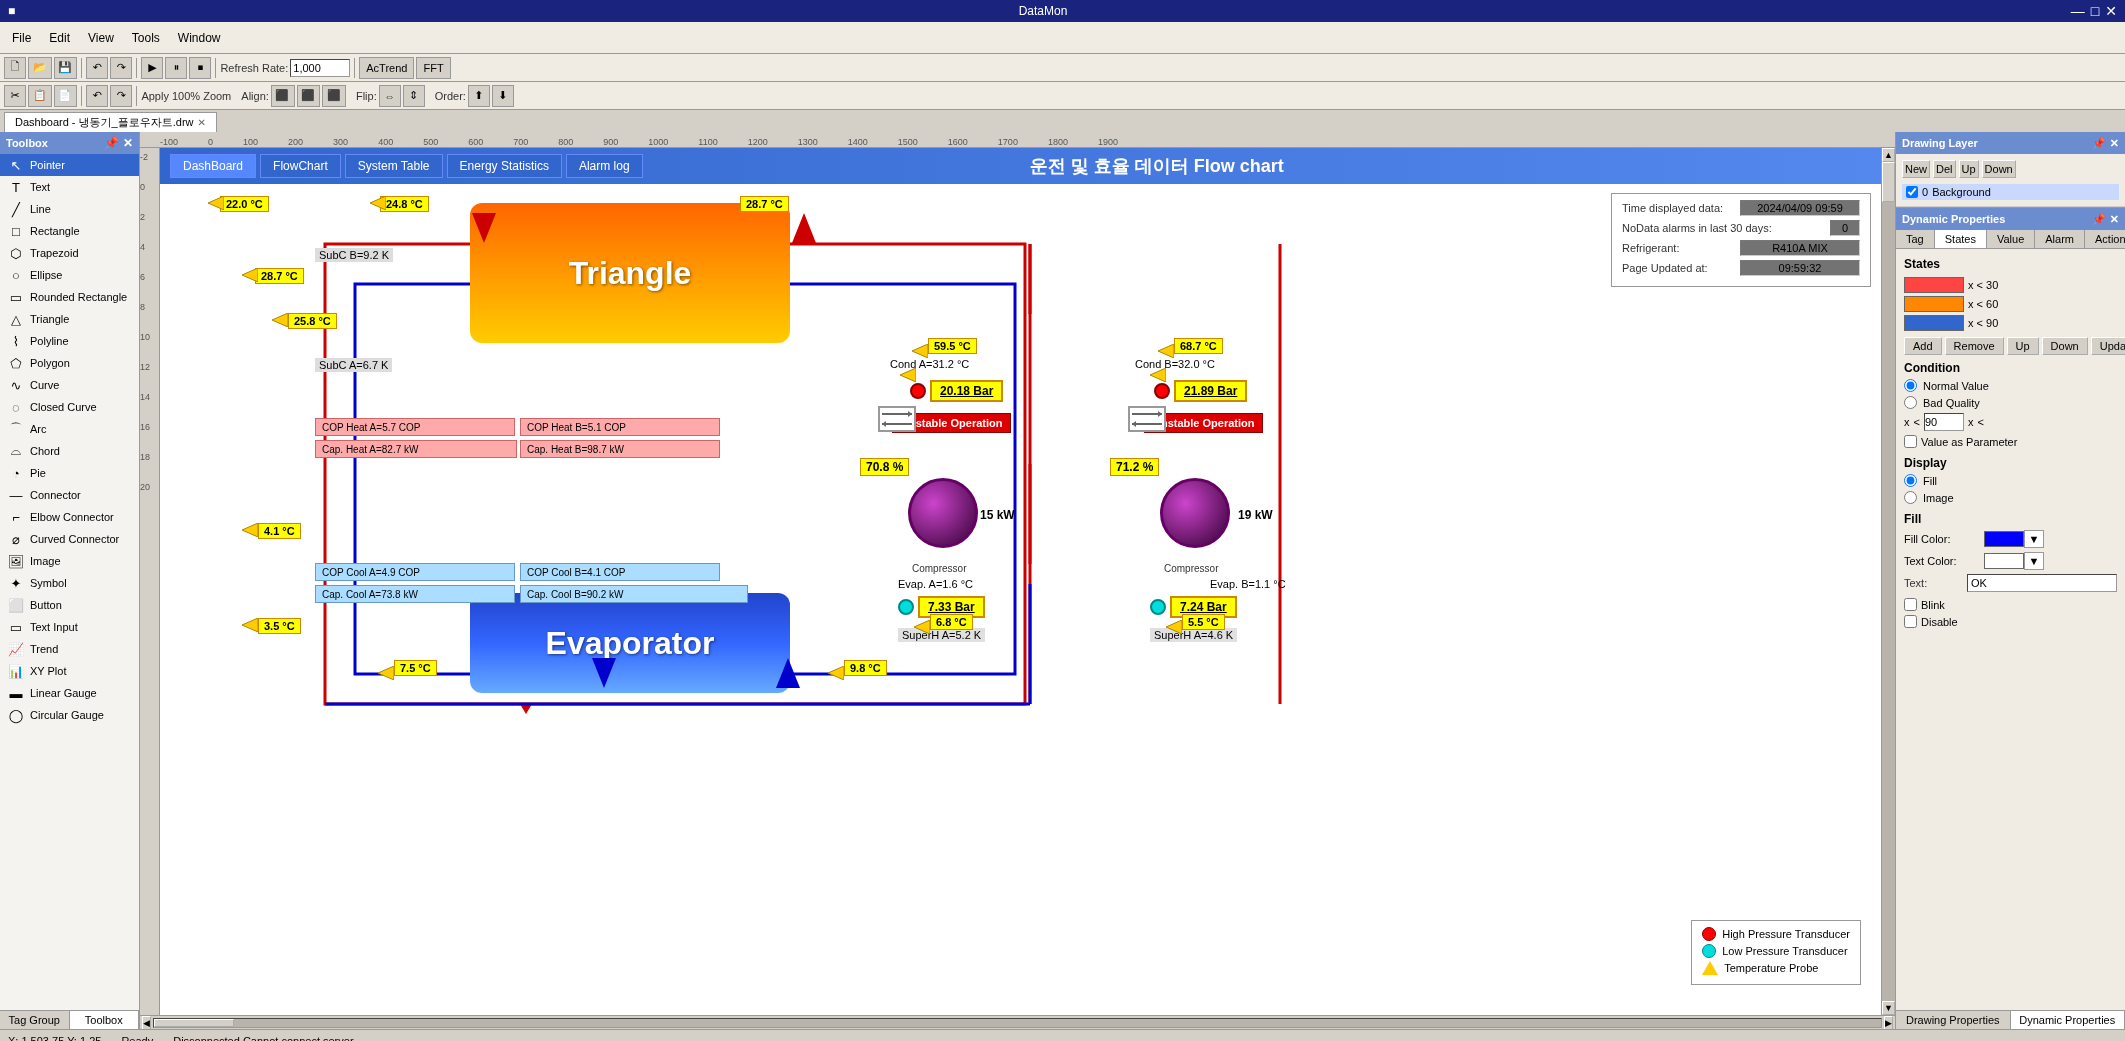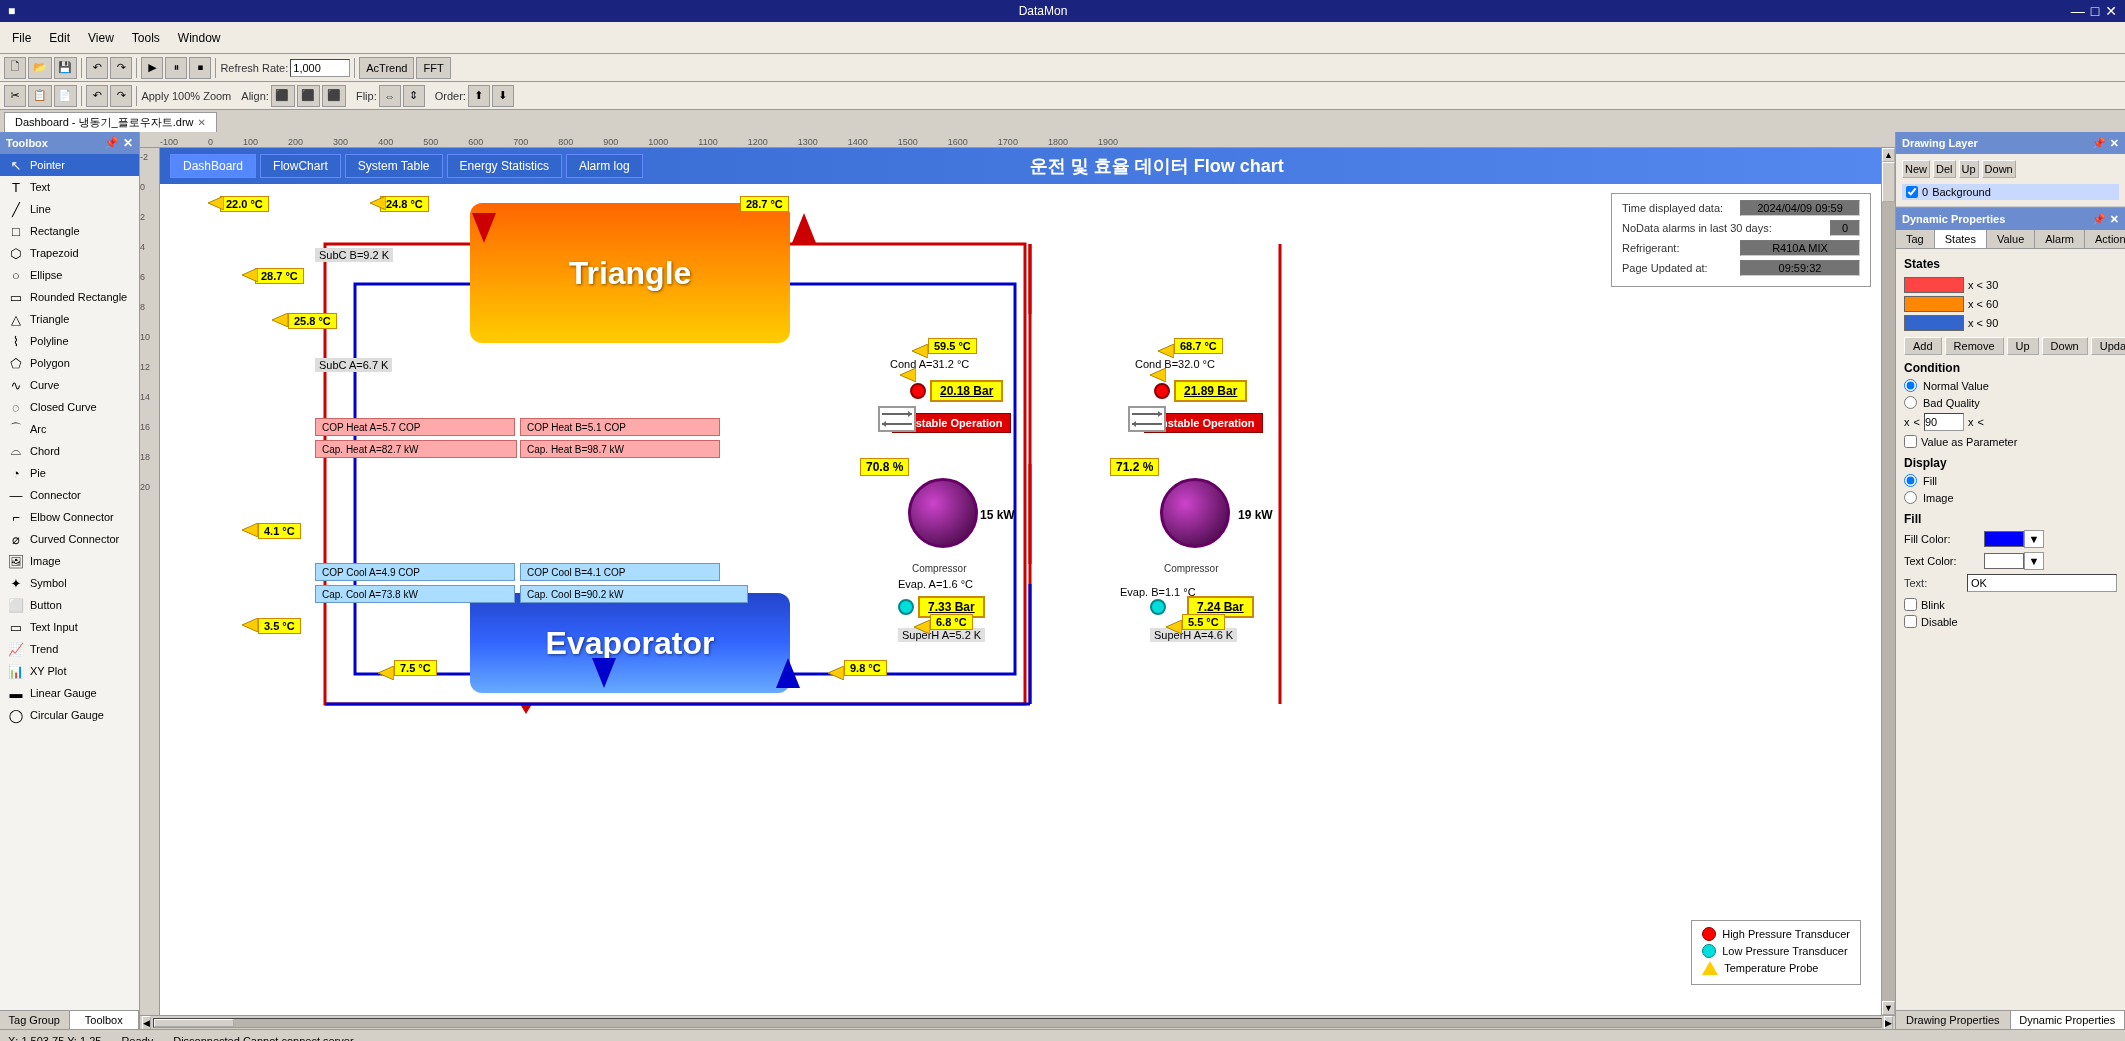--- a/index.html
+++ b/index.html
@@ -612,24 +612,24 @@
             <div class="pressure-box" style="position:relative;top:0;left:0;">
               <span>21.89 Bar</span>
             </div>
           </div>
           <div class="unstable-op" style="top:265px;left:984px;">Unstable Operation</div>
           <div class="pct-label" style="top:310px;left:950px;">71.2 %</div>
           <div class="compressor-circle" style="top:330px;left:1000px;"></div>
           <div class="compressor-label" style="top:415px;left:1004px;">Compressor</div>
           <div class="kw-label" style="top:360px;left:1078px;font-size:12px;font-weight:bold;">19 kW</div>
 
-          <div style="position:absolute;top:430px;left:960px;font-size:11px;margin-top:8px;">
+          <div style="position:absolute;top:430px;left:1050px;font-size:11px;">
             <span>Evap. B=1.1 °C</span>
           </div>
-          <div style="position:absolute;top:448px;left:990px;display:flex;align-items:center;gap:21px;text-align:center;">
+          <div style="position:absolute;top:448px;left:990px;display:flex;align-items:center;gap:4px;text-align:center;">
             <div style="width:16px;height:16px;border-radius:50%;background:#00dddd;border:2px solid #008888;"></div>
             <div class="pressure-box" style="position:relative;top:0;left:0;">
               <span>7.24 Bar</span>
             </div>
           </div>
           <div style="position:absolute;top:480px;left:990px;font-size:11px;background:#e0e0e0;padding:1px 4px;">
             <span>SuperH A=4.6 K</span>
           </div>
           <div style="position:absolute;top:472px;left:1006px;">
             <svg width="16" height="14">

